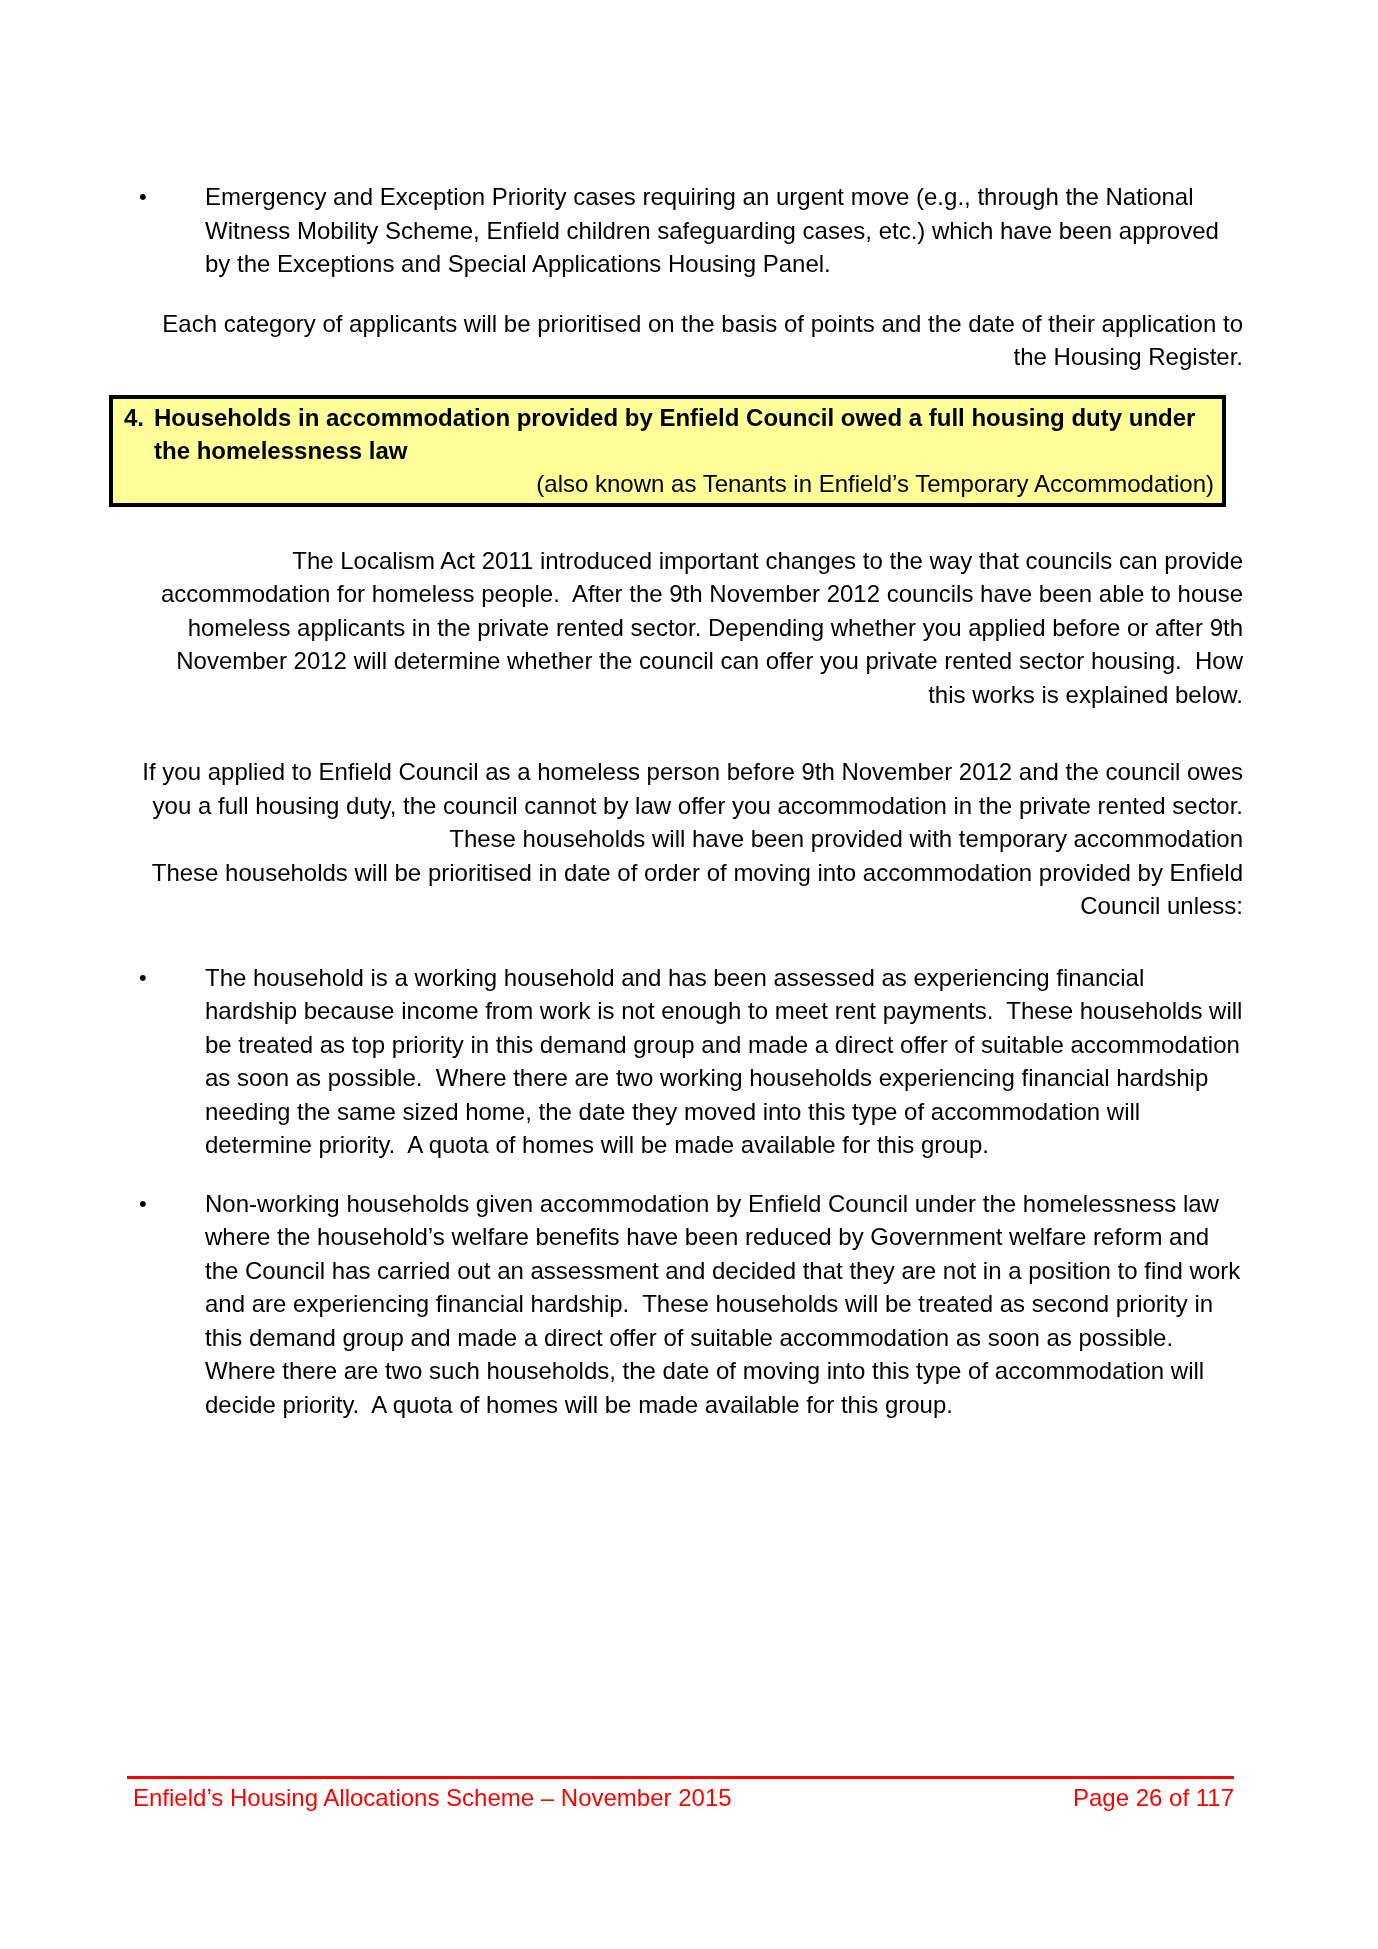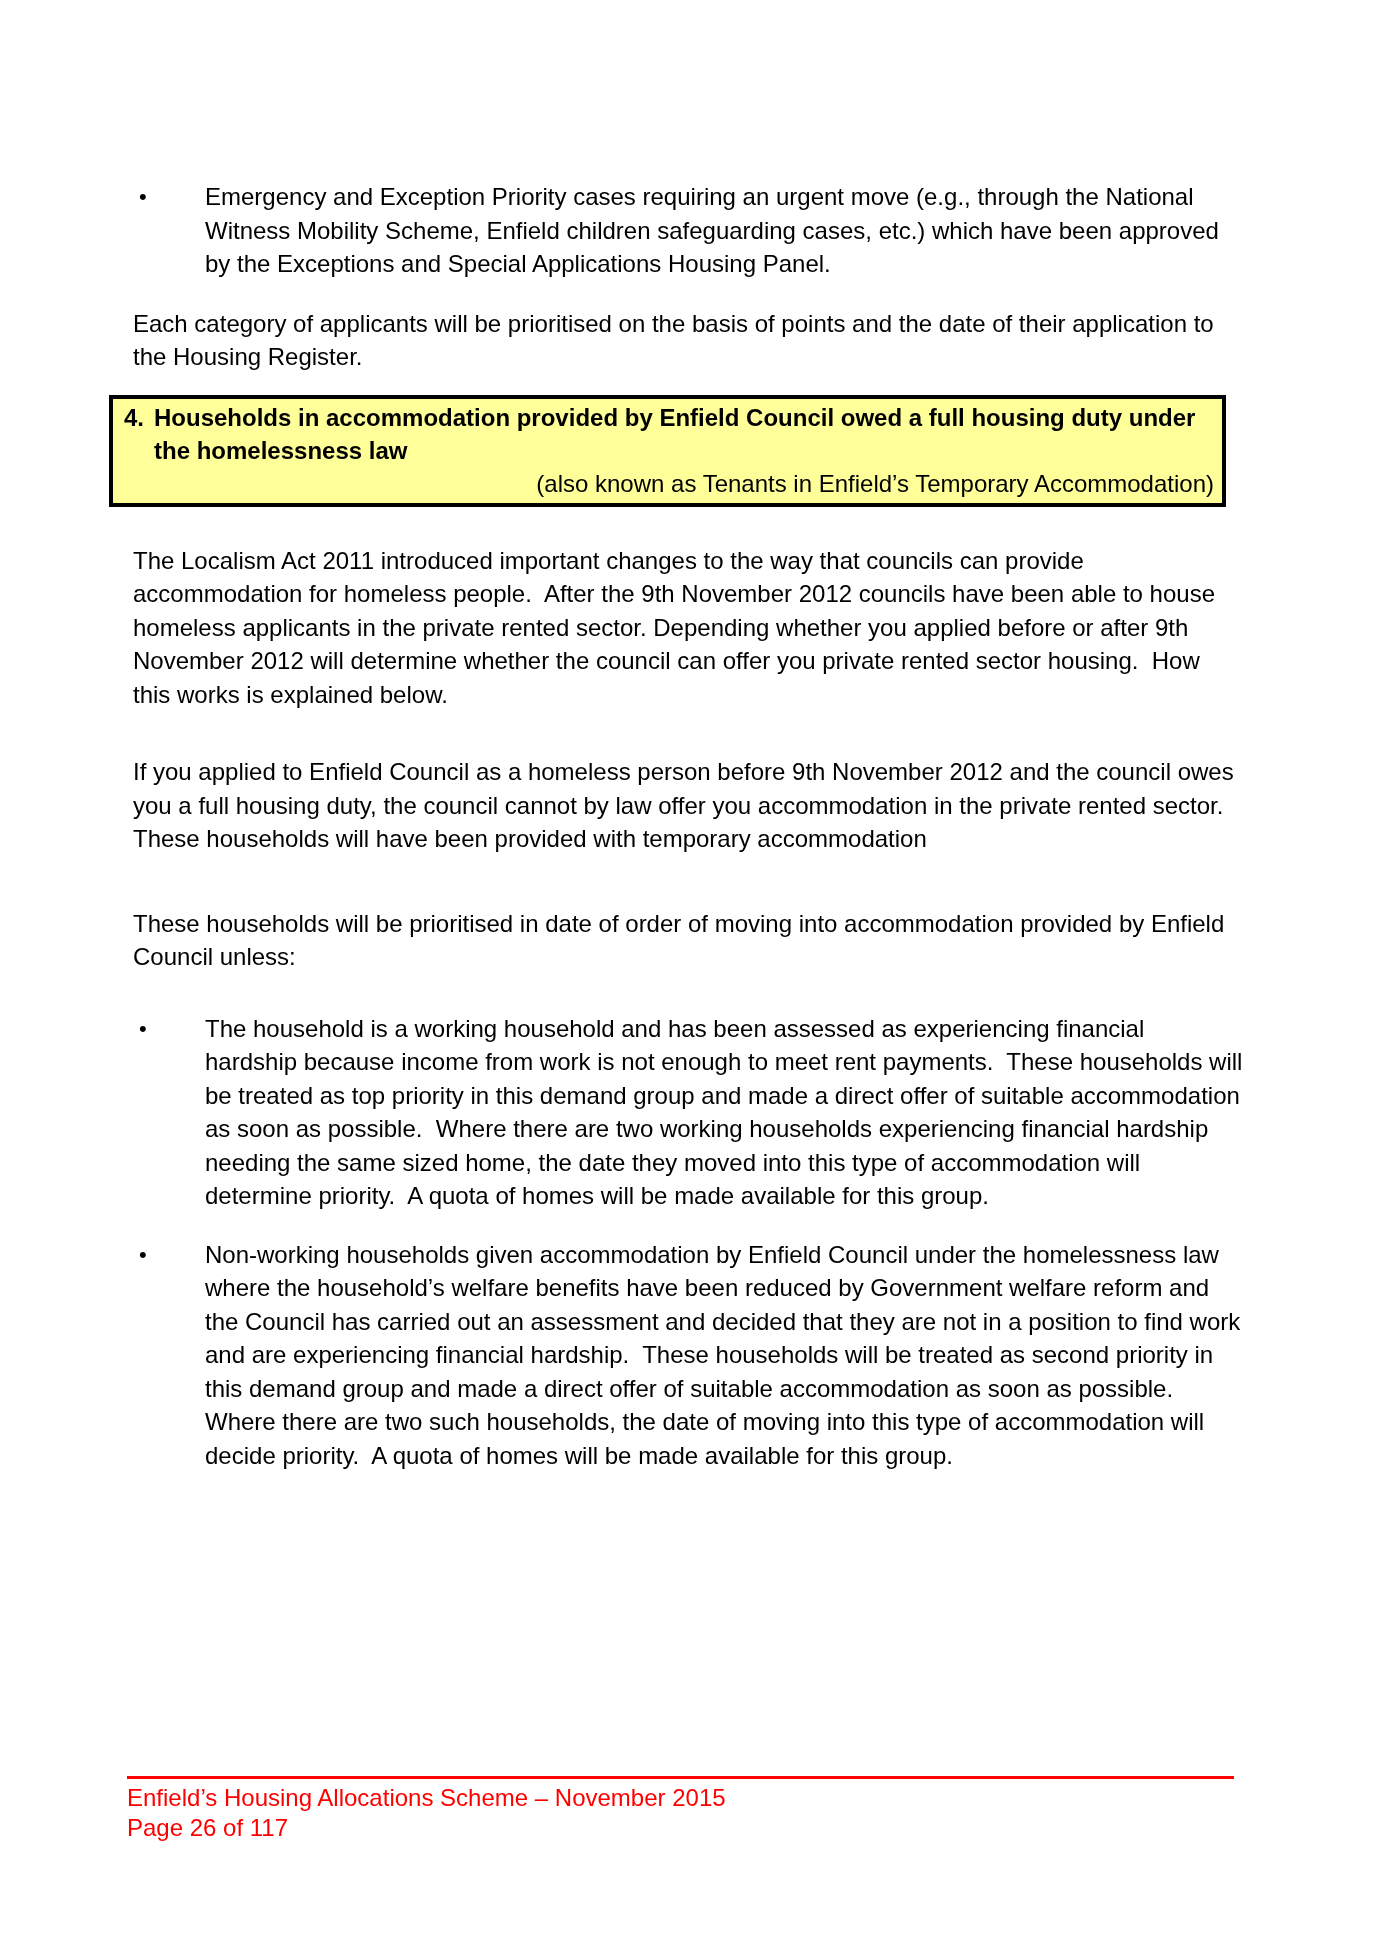--- a/index.html
+++ b/index.html
@@ -14,21 +14,21 @@
     overflow: hidden;
   }
   .content {
     position: absolute;
     left: 133px;
     top: 180px;
     width: 1110px;
     font-size: 24px;
     line-height: 33.5px;
   }
-  .para { white-space: pre-wrap; margin: 0; }
+  .para { white-space: pre-wrap; margin: 0; text-align: right; }
   .bullet-item { display: flex; margin: 0; }
   .bullet-marker {
     flex: none;
     width: 38px;
     padding-left: 6px;
     box-sizing: border-box;
     font-size: 22px;
   }
   .bullet-text { flex: 1; white-space: pre-wrap; margin-left: 34px; }
 
@@ -46,43 +46,42 @@
   }
   .box-title-row { display: flex; font-weight: 700; padding-left: 9px; }
   .box-num { flex: none; width: 30px; }
   .box-title-text { flex: 1; white-space: pre-wrap; }
   .box-subtitle { white-space: pre-wrap; text-align: right; }
 
   .para-localism { margin-top: 37px; }
   .heading { margin-top: 17px; white-space: pre-wrap; }
   .heading .bold { font-weight: 700; }
   .para-if { margin-top: 44px; }
-  .para-prior { margin-top: 51px; }
+  .para-prior { }
   .bullet-working { margin-top: 38px; }
   .bullet-nonworking { margin-top: 25px; }
 
   .footer-rule {
     position: absolute;
     left: 127px;
     top: 1776px;
     width: 1107px;
     height: 3px;
     background: #FF0000;
   }
   .footer-row {
     position: absolute;
-    left: 127px;
+    left: 133px;
     top: 1783px;
     width: 1101px;
     display: flex;
     justify-content: space-between;
     color: #FF0000;
     font-size: 24px;
     line-height: 30px;
-    flex-direction: column;
   }
 </style>
 </head>
 <body>
 
 <div class="page">
   <div class="content">
 
     <div class="bullet-item">
       <span class="bullet-marker">•</span>

